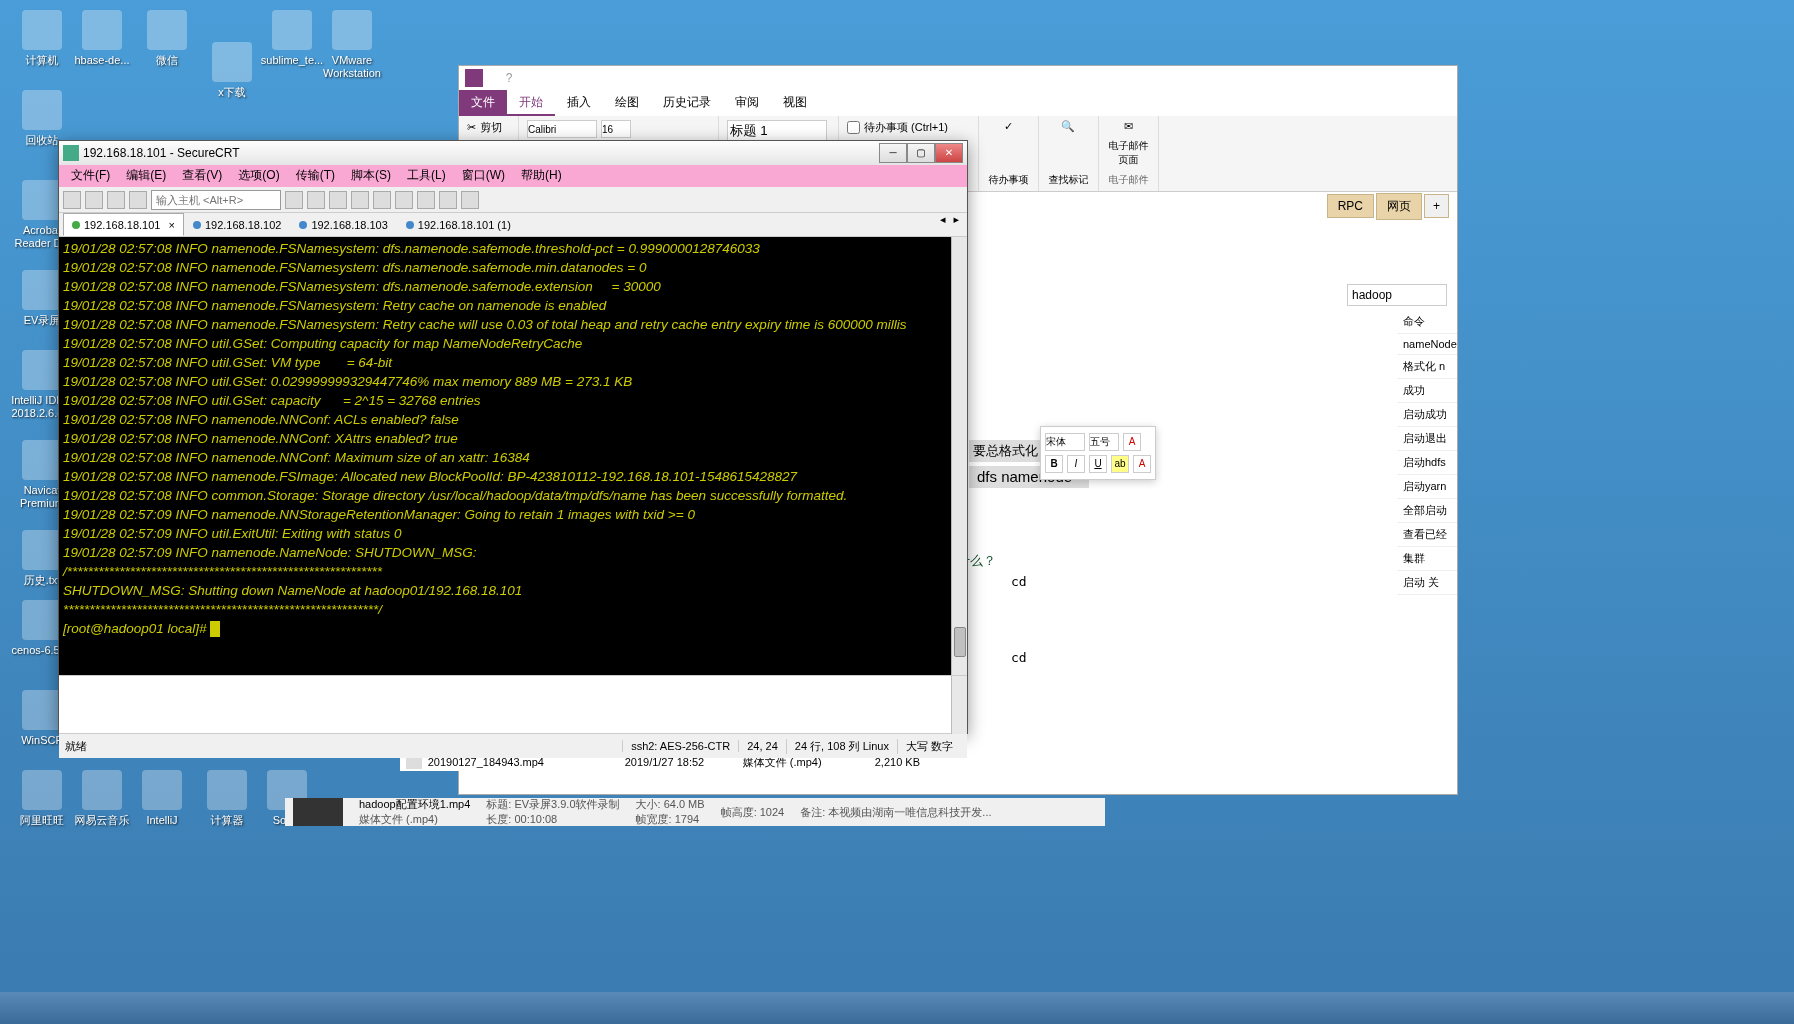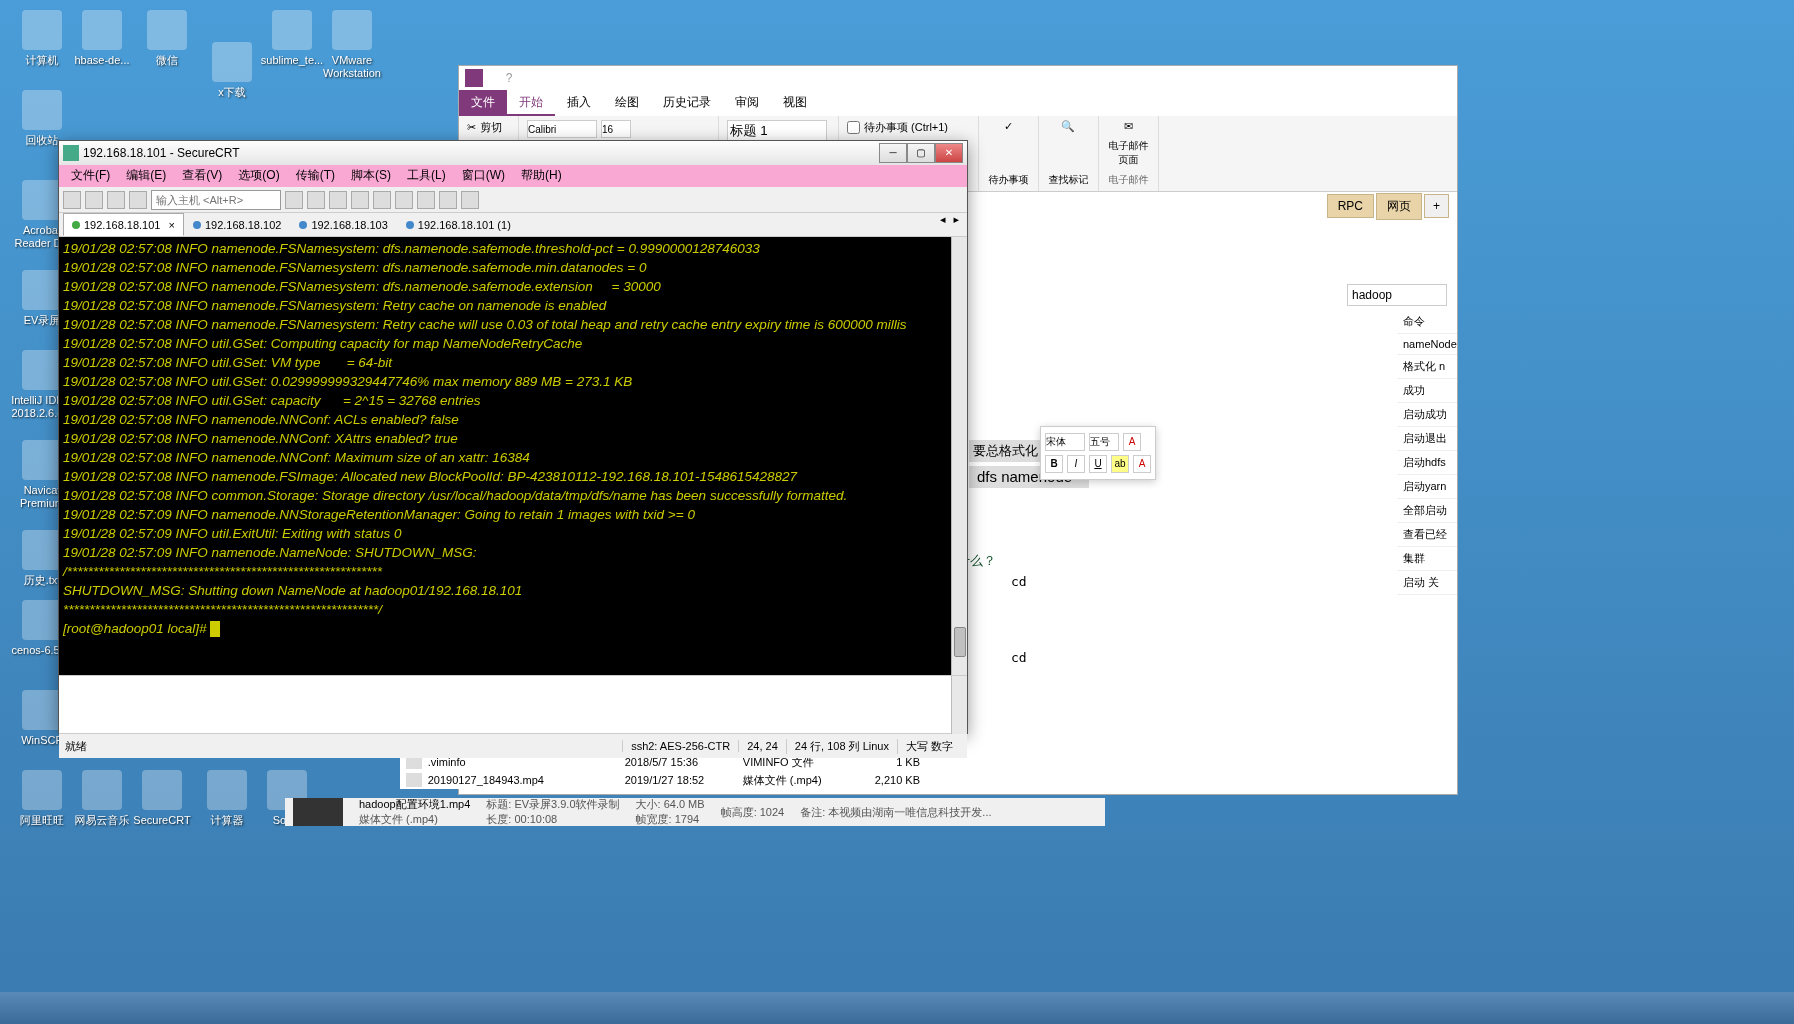--- a/index.html
+++ b/index.html
@@ -142,21 +142,21 @@
     <div class="desktop-icon" style="left: 10px; top: 770px;">
       <div class="icon-img"></div>
       <div class="icon-label">阿里旺旺</div>
     </div>
     <div class="desktop-icon" style="left: 70px; top: 770px;">
       <div class="icon-img"></div>
       <div class="icon-label">网易云音乐</div>
     </div>
     <div class="desktop-icon" style="left: 130px; top: 770px;">
       <div class="icon-img"></div>
-      <div class="icon-label">SecureCRT</div>
+      <div class="icon-label">IntelliJ</div>
     </div>
     <div class="desktop-icon" style="left: 195px; top: 770px;">
       <div class="icon-img"></div>
       <div class="icon-label">计算器</div>
     </div>
     <div class="desktop-icon" style="left: 255px; top: 770px;">
       <div class="icon-img"></div>
       <div class="icon-label">Sou...</div>
     </div>
   </div>
@@ -258,27 +258,20 @@
   </div>
 </div>
 
 <div class="explorer" id="explorer-files">
     <div class="file-row">
       <div class="file-icon"></div>
       <div class="file-name">.myeclipse.properties</div>
       <div class="file-date"></div>
       <div class="file-type">PROPERTIES 文件</div>
       <div class="file-size"></div>
-    </div>
-    <div class="file-row">
-      <div class="file-icon"></div>
-      <div class="file-name">.viminfo</div>
-      <div class="file-date">2018/5/7 15:36</div>
-      <div class="file-type">VIMINFO 文件</div>
-      <div class="file-size">1 KB</div>
     </div>
     <div class="file-row">
       <div class="file-icon"></div>
       <div class="file-name">20190127_184943.mp4</div>
       <div class="file-date">2019/1/27 18:52</div>
       <div class="file-type">媒体文件 (.mp4)</div>
       <div class="file-size">2,210 KB</div>
     </div>
   </div>
 

